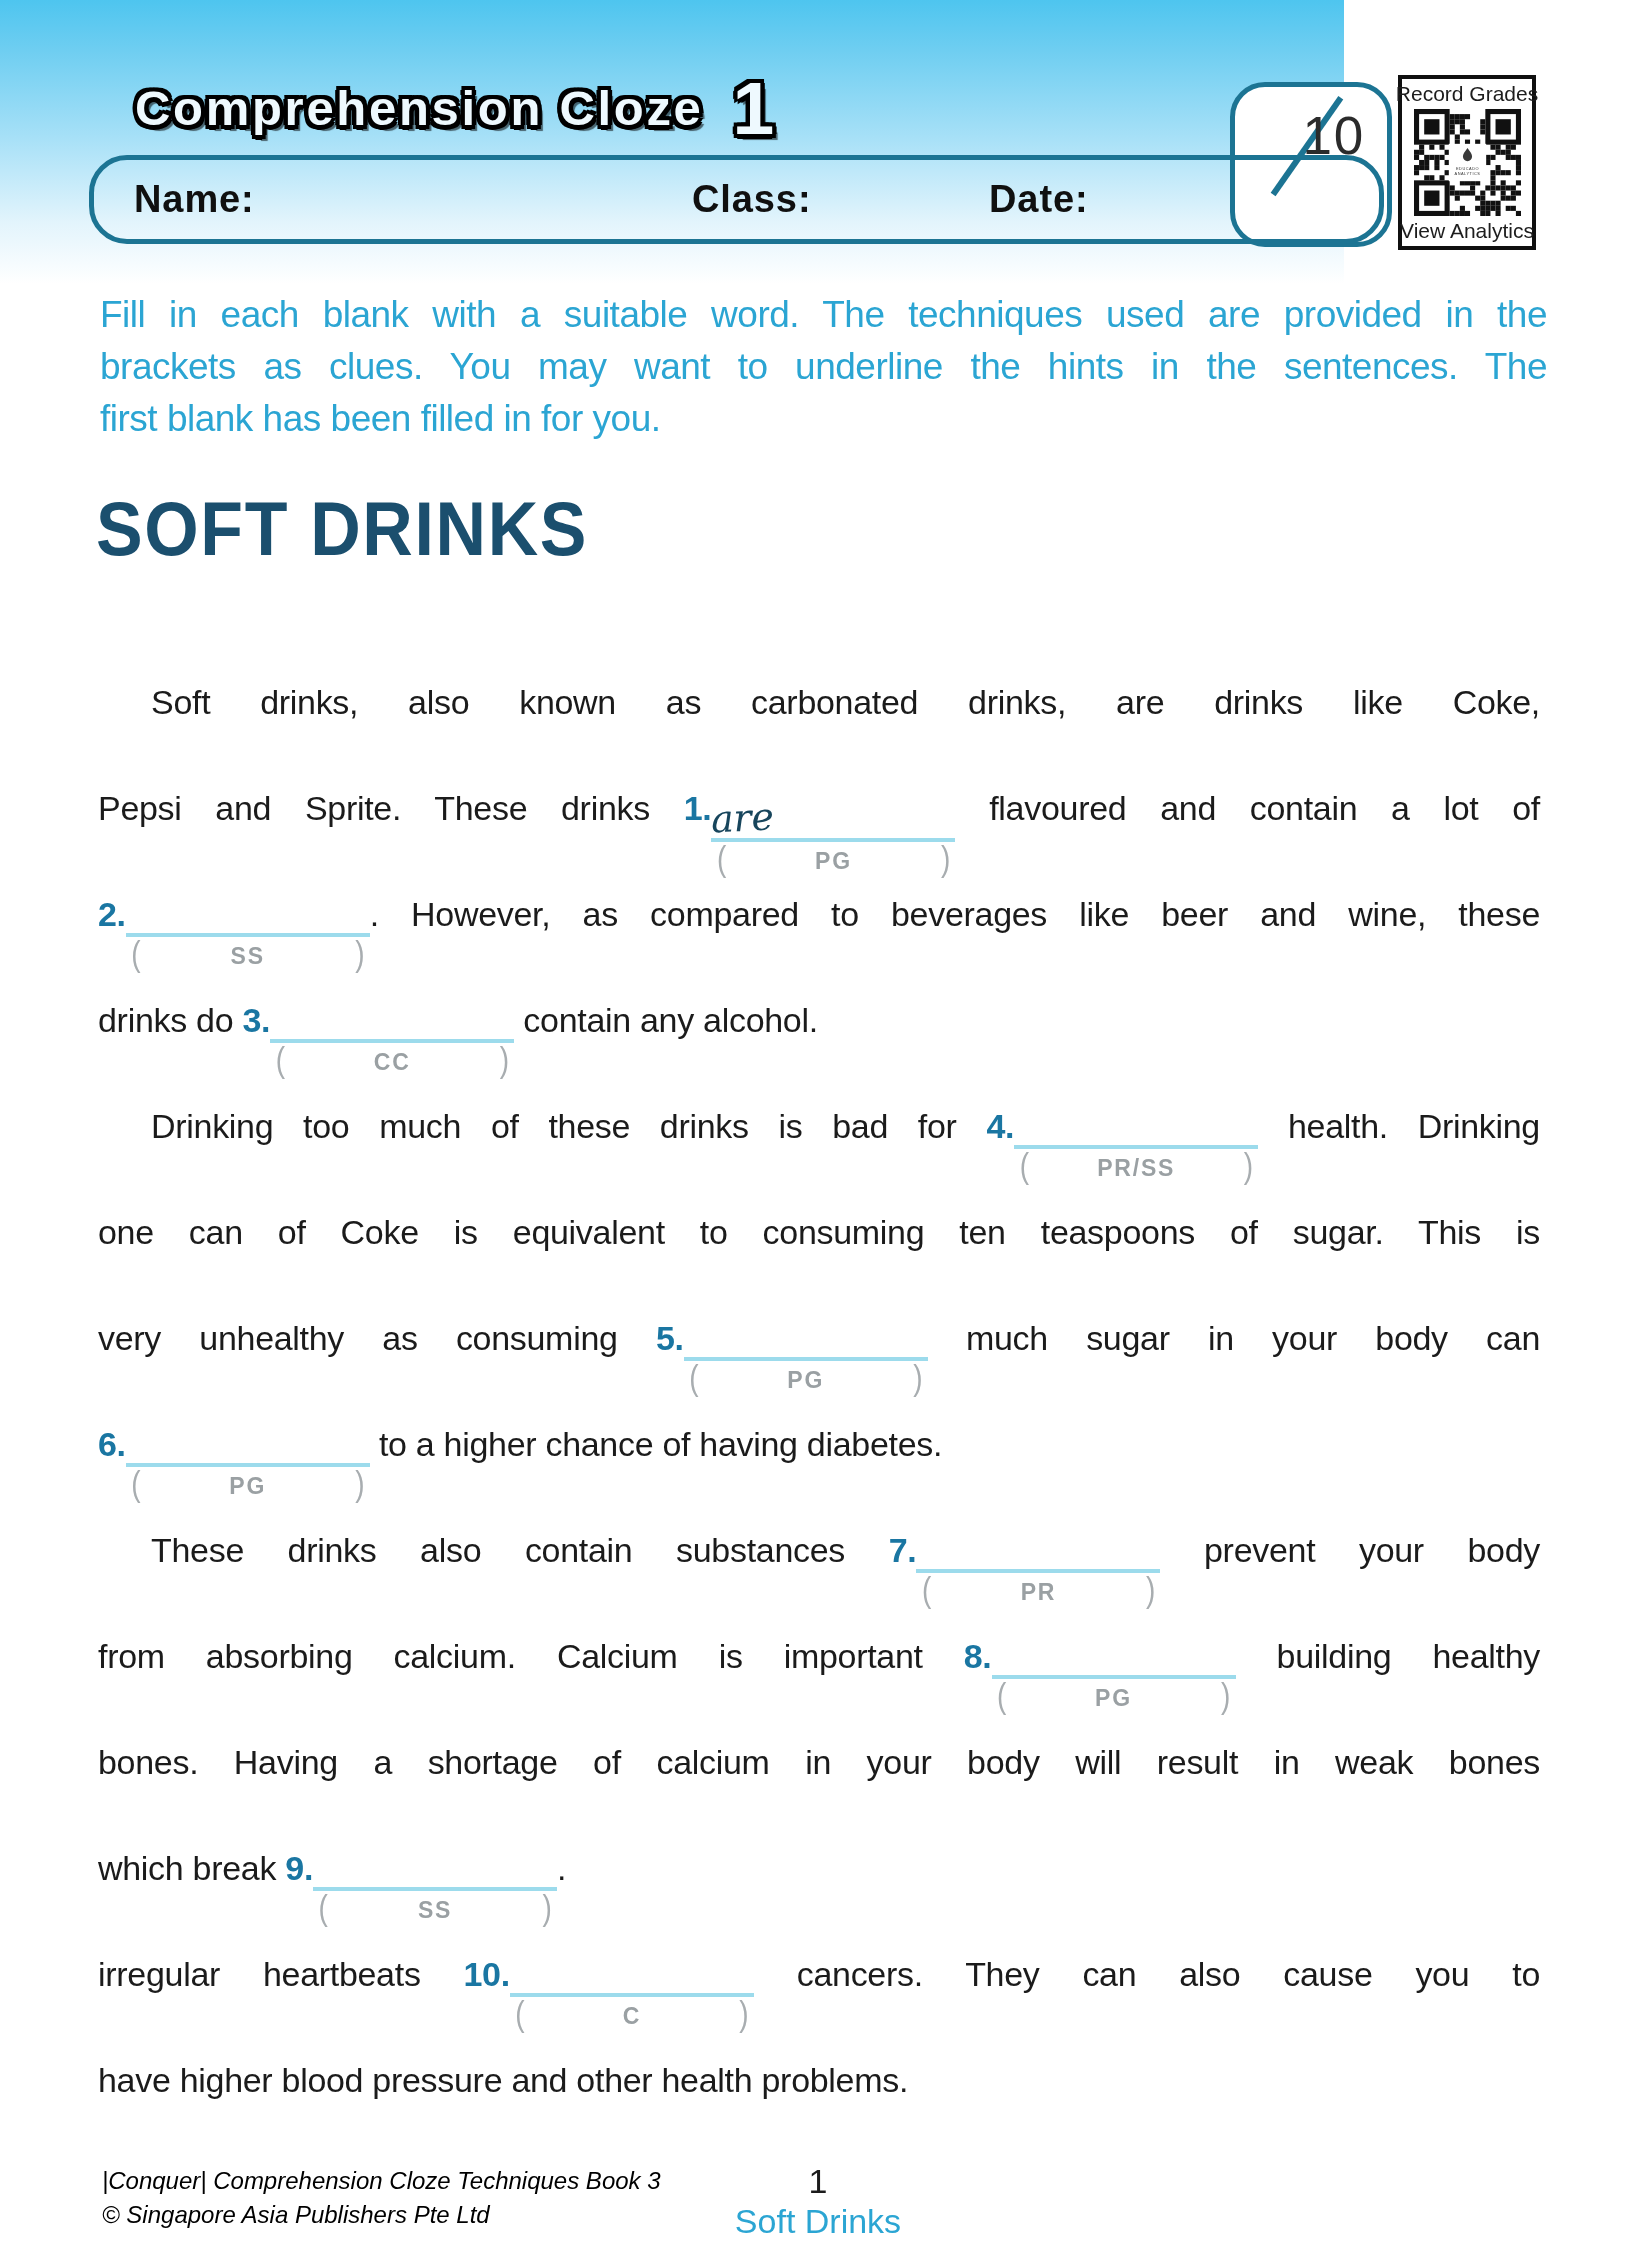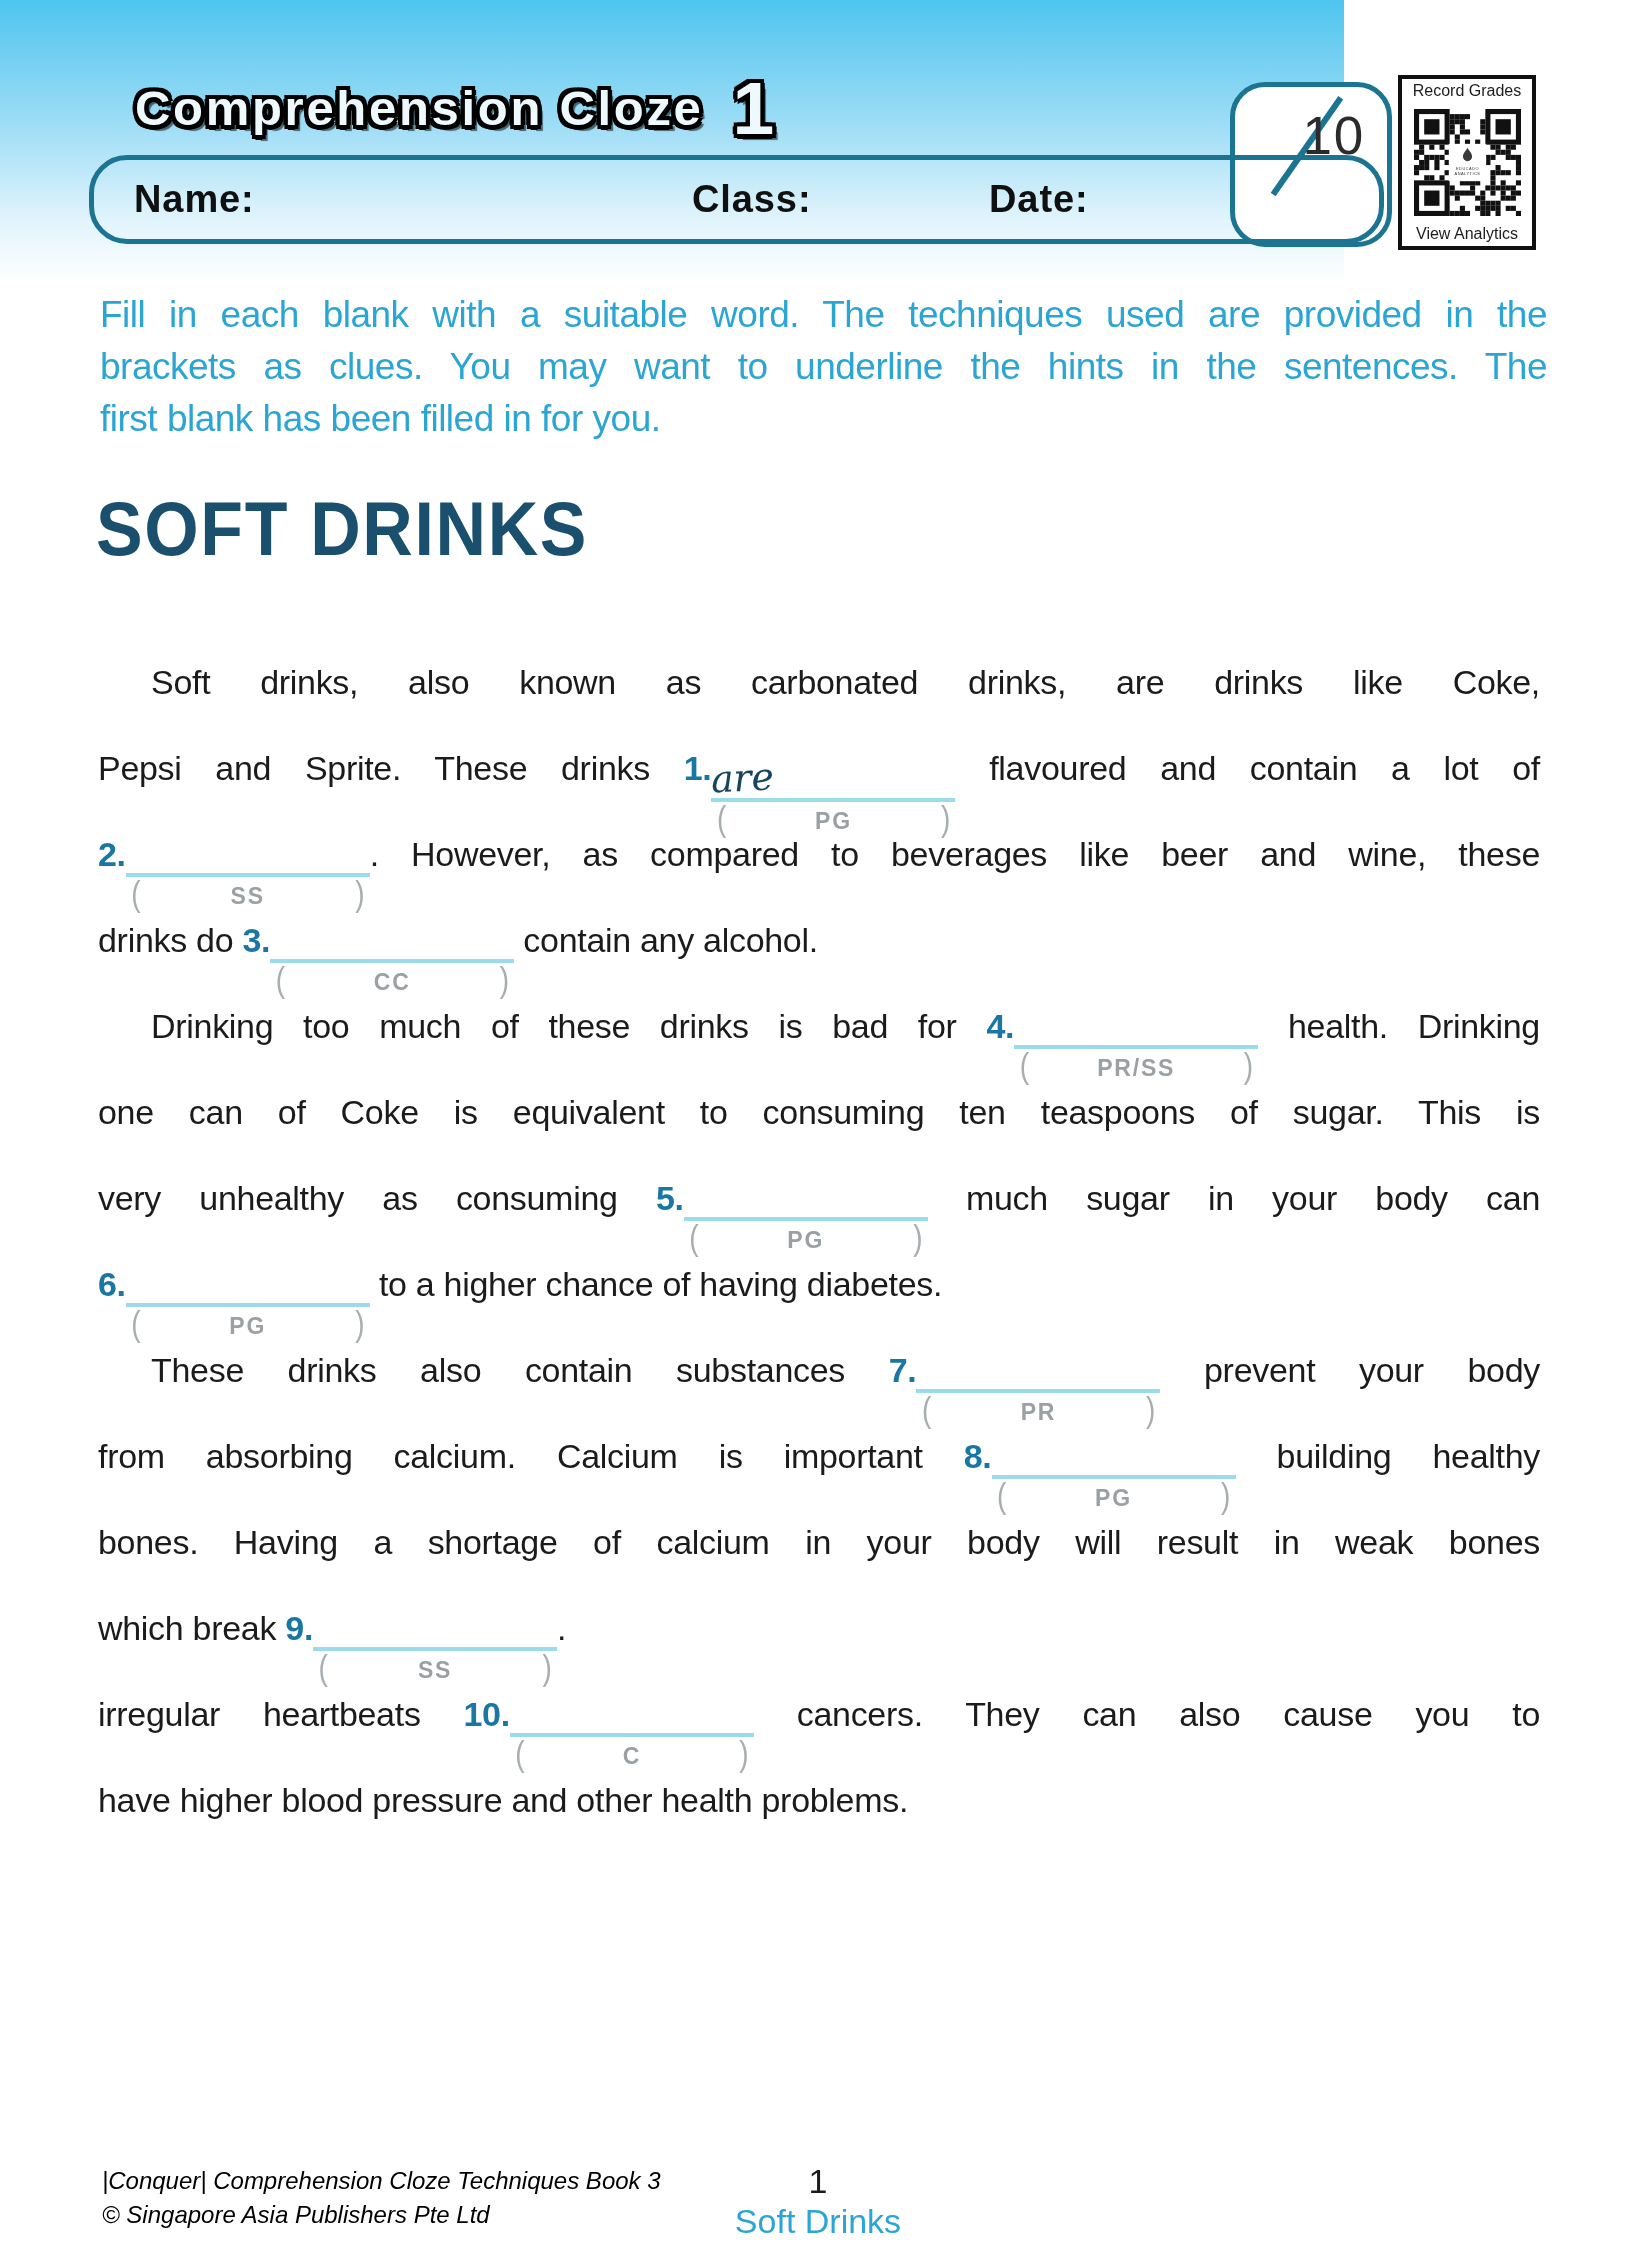--- a/index.html
+++ b/index.html
@@ -42,38 +42,39 @@
     font-size:38px;font-weight:700;color:#101010;letter-spacing:0.9px;
   }
   .fld-name{left:40px;} .fld-class{left:598px;} .fld-date{left:895px;}
   
   .qr-panel{
     position:absolute;left:1398px;top:75px;width:138px;height:175px;box-sizing:border-box;
     background:#fff;border:4.5px solid #101010;z-index:3;
     display:flex;flex-direction:column;align-items:center;justify-content:space-between;
     padding:2.7px 1.8px;
   }
-  .qr-label{font-size:16px;color:#1d1d1d;white-space:nowrap;}
+  .qr-label{font-size:21px;color:#1d1d1d;white-space:nowrap;}
   .qr-svg{width:107px;height:107px;}
   
   .instructions{
     position:absolute;left:100px;top:289px;width:1447px;
     font-size:37px;line-height:52px;color:var(--instruction_blue);letter-spacing:-0.5px;
   }
   .instructions .iline.just{text-align:justify;text-align-last:justify;}
   
   .passage-title{
     position:absolute;left:96px;top:485px;
     font-size:76px;font-weight:700;color:var(--passage_title);letter-spacing:1.8px;
     transform:scaleX(.92);transform-origin:left center;white-space:nowrap;
   }
   .passage{position:absolute;left:98px;top:660px;width:1442px;}
   .pline{
     height:86px;font-size:34px;line-height:45px;color:#1b1b1b;letter-spacing:-0.3px;
     white-space:nowrap;
+    margin-top:20px;
   }
   .pline.just{text-align:justify;text-align-last:justify;white-space:normal;}
   .pline.ind{text-indent:53px;}
   .blank{display:inline-block;position:relative;white-space:nowrap;text-indent:0;}
   .bnum{font-weight:700;color:var(--blank_number);}
   .bline{
     display:inline-block;position:relative;width:244px;height:40px;
     border-bottom:4.5px solid var(--blank_underline);
     vertical-align:-11px;text-align:center;line-height:40px;
   }

